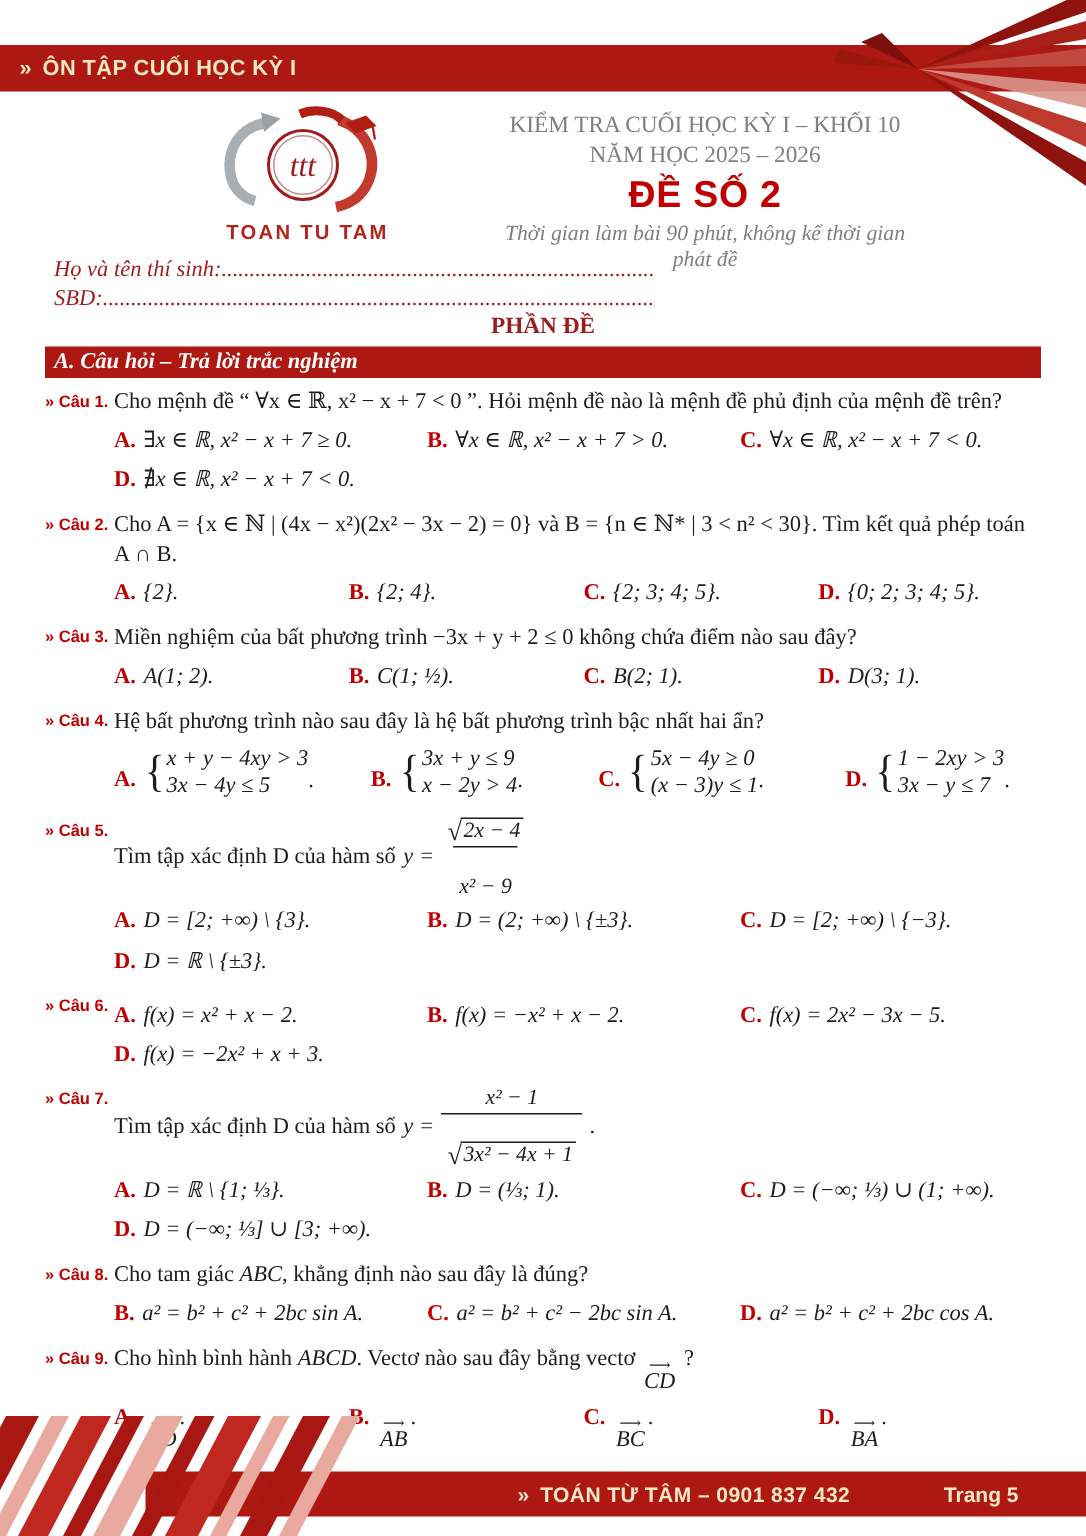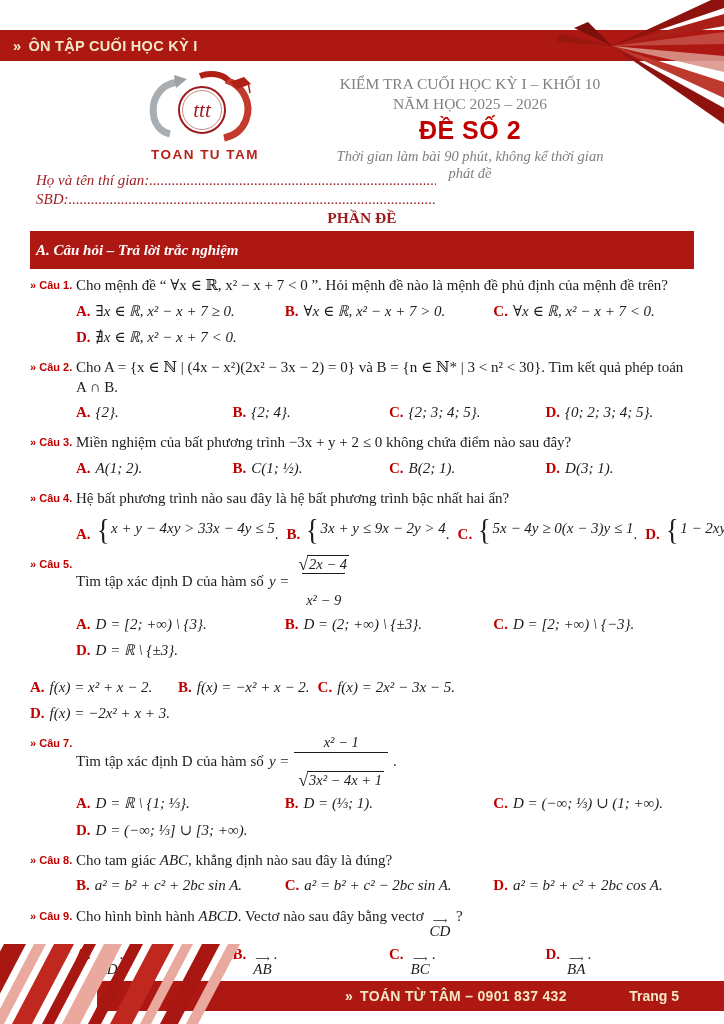--- a/index.html
+++ b/index.html
@@ -36,21 +36,21 @@
   }
   .eh-dur{color:#7f7f7f;font-style:italic;font-size:14.5px}
 
   
   .student{position:absolute;top:171px;left:36px;width:400px;color:#9e1b1e;font-style:italic;font-size:15px;line-height:1.28;white-space:nowrap;overflow:hidden}
   .part-title{position:absolute;top:209px;left:0;width:724px;text-align:center;color:#9e1b1e;font-weight:bold;font-size:15.5px}
 
   
   .content{position:absolute;top:231px;left:30px;right:30px;z-index:1}
   .section-bar{
-    height:38px;background:#ae1813;color:#ffffff;font-style:italic;font-weight:bold;
+    height:21px;background:#ae1813;color:#ffffff;font-style:italic;font-weight:bold;
     font-size:15px;display:flex;align-items:center;padding-left:6px;margin-bottom:7px;
   }
 
   .q{display:grid;grid-template-columns:42px 1fr;column-gap:4px;margin-bottom:11px}
   .q-label{
     font-family:"Liberation Sans","DejaVu Sans",sans-serif;font-weight:bold;
     color:#c00000;font-size:11px;white-space:nowrap;padding-top:3px;
   }
   .q-stem{line-height:1.3}
   .opts{display:grid;margin-top:5px;row-gap:6px;column-gap:8px}
@@ -67,21 +67,21 @@
   .formula{display:inline-flex;align-items:center;gap:5px}
   .frac{display:inline-flex;flex-direction:column;align-items:center;vertical-align:middle;line-height:1.15;font-size:14.5px}
   .frac .num{padding:0 4px 1px 4px;display:inline-flex;align-items:flex-end}
   .frac .den{border-top:1.3px solid #1c1c1c;padding:18px 4px 0 4px;display:inline-flex;align-items:flex-end}
   .rsign{font-style:normal;font-size:1.2em;line-height:.9;margin-right:-1px}
   .rbody{border-top:1.2px solid #1c1c1c;padding:0 2px}
 
   
   .sys{display:inline-flex;align-items:center;font-style:italic}
   .sys .brace{font-size:30px;font-style:normal;font-weight:400;line-height:1;margin-right:1px;transform:scaleX(.9)}
-  .sys .lines{display:inline-flex;flex-direction:row}
+  .sys .lines{display:inline-flex;flex-direction:column}
   .sys .lines span{line-height:1.25}
 
   
   .vec{display:inline-flex;flex-direction:column;align-items:center;vertical-align:-3px;margin:0 2px}
   .vec .va{font-size:10px;line-height:6px;font-style:normal}
   .vec .vl{font-style:italic;line-height:1.05}
 
   
   .footer-bar{
     position:absolute;left:97px;right:0;bottom:13px;height:30px;background:#ae1813;
@@ -128,21 +128,21 @@
   </div>
   <div class="exam-head">
     <div class="eh1">KIỂM TRA CUỐI HỌC KỲ I – KHỐI 10</div>
     <div class="eh1">NĂM HỌC 2025 – 2026</div>
     <div class="eh-no">ĐỀ SỐ 2</div>
     <div class="eh-dur">Thời gian làm bài 90 phút, không kể thời gian phát đề</div>
   </div>
 </div>
 
 <div class="student">
-  <div class="s-line"><span>Họ và tên thí gian:</span><span>..............................................................................</span></div>
+  <div class="s-line"><span>Họ và tên thí sinh:</span><span>..............................................................................</span></div>
   <div class="s-line"><span>SBD:</span><span>.......................................................................................................</span></div>
 </div>
 
 <div class="part-title">PHẦN ĐỀ</div>
 
 <div class="content">
   <div class="section-bar">A. Câu hỏi – Trả lời trắc nghiệm</div>
 
   <div class="q">
     <div class="q-label"><span>»</span> <span>Câu 1.</span></div>
@@ -239,20 +239,21 @@
       <div class="opts cols2">
         <div class="opt"><span class="ol">A.</span><span class="om">D = [2; +∞) \ {3}.</span></div>
         <div class="opt"><span class="ol">B.</span><span class="om">D = (2; +∞) \ {±3}.</span></div>
         <div class="opt"><span class="ol">C.</span><span class="om">D = [2; +∞) \ {−3}.</span></div>
         <div class="opt"><span class="ol">D.</span><span class="om">D = ℝ \ {±3}.</span></div>
       </div>
     </div>
   </div>
 
   <div class="q">
+    <div class="q-label"><span>»</span> <span>Câu 6.</span></div>
     <div class="q-body">
       <div class="opts cols2">
         <div class="opt"><span class="ol">A.</span><span class="om">f(x) = x² + x − 2.</span></div>
         <div class="opt"><span class="ol">B.</span><span class="om">f(x) = −x² + x − 2.</span></div>
         <div class="opt"><span class="ol">C.</span><span class="om">f(x) = 2x² − 3x − 5.</span></div>
         <div class="opt"><span class="ol">D.</span><span class="om">f(x) = −2x² + x + 3.</span></div>
       </div>
     </div>
   </div>
 

